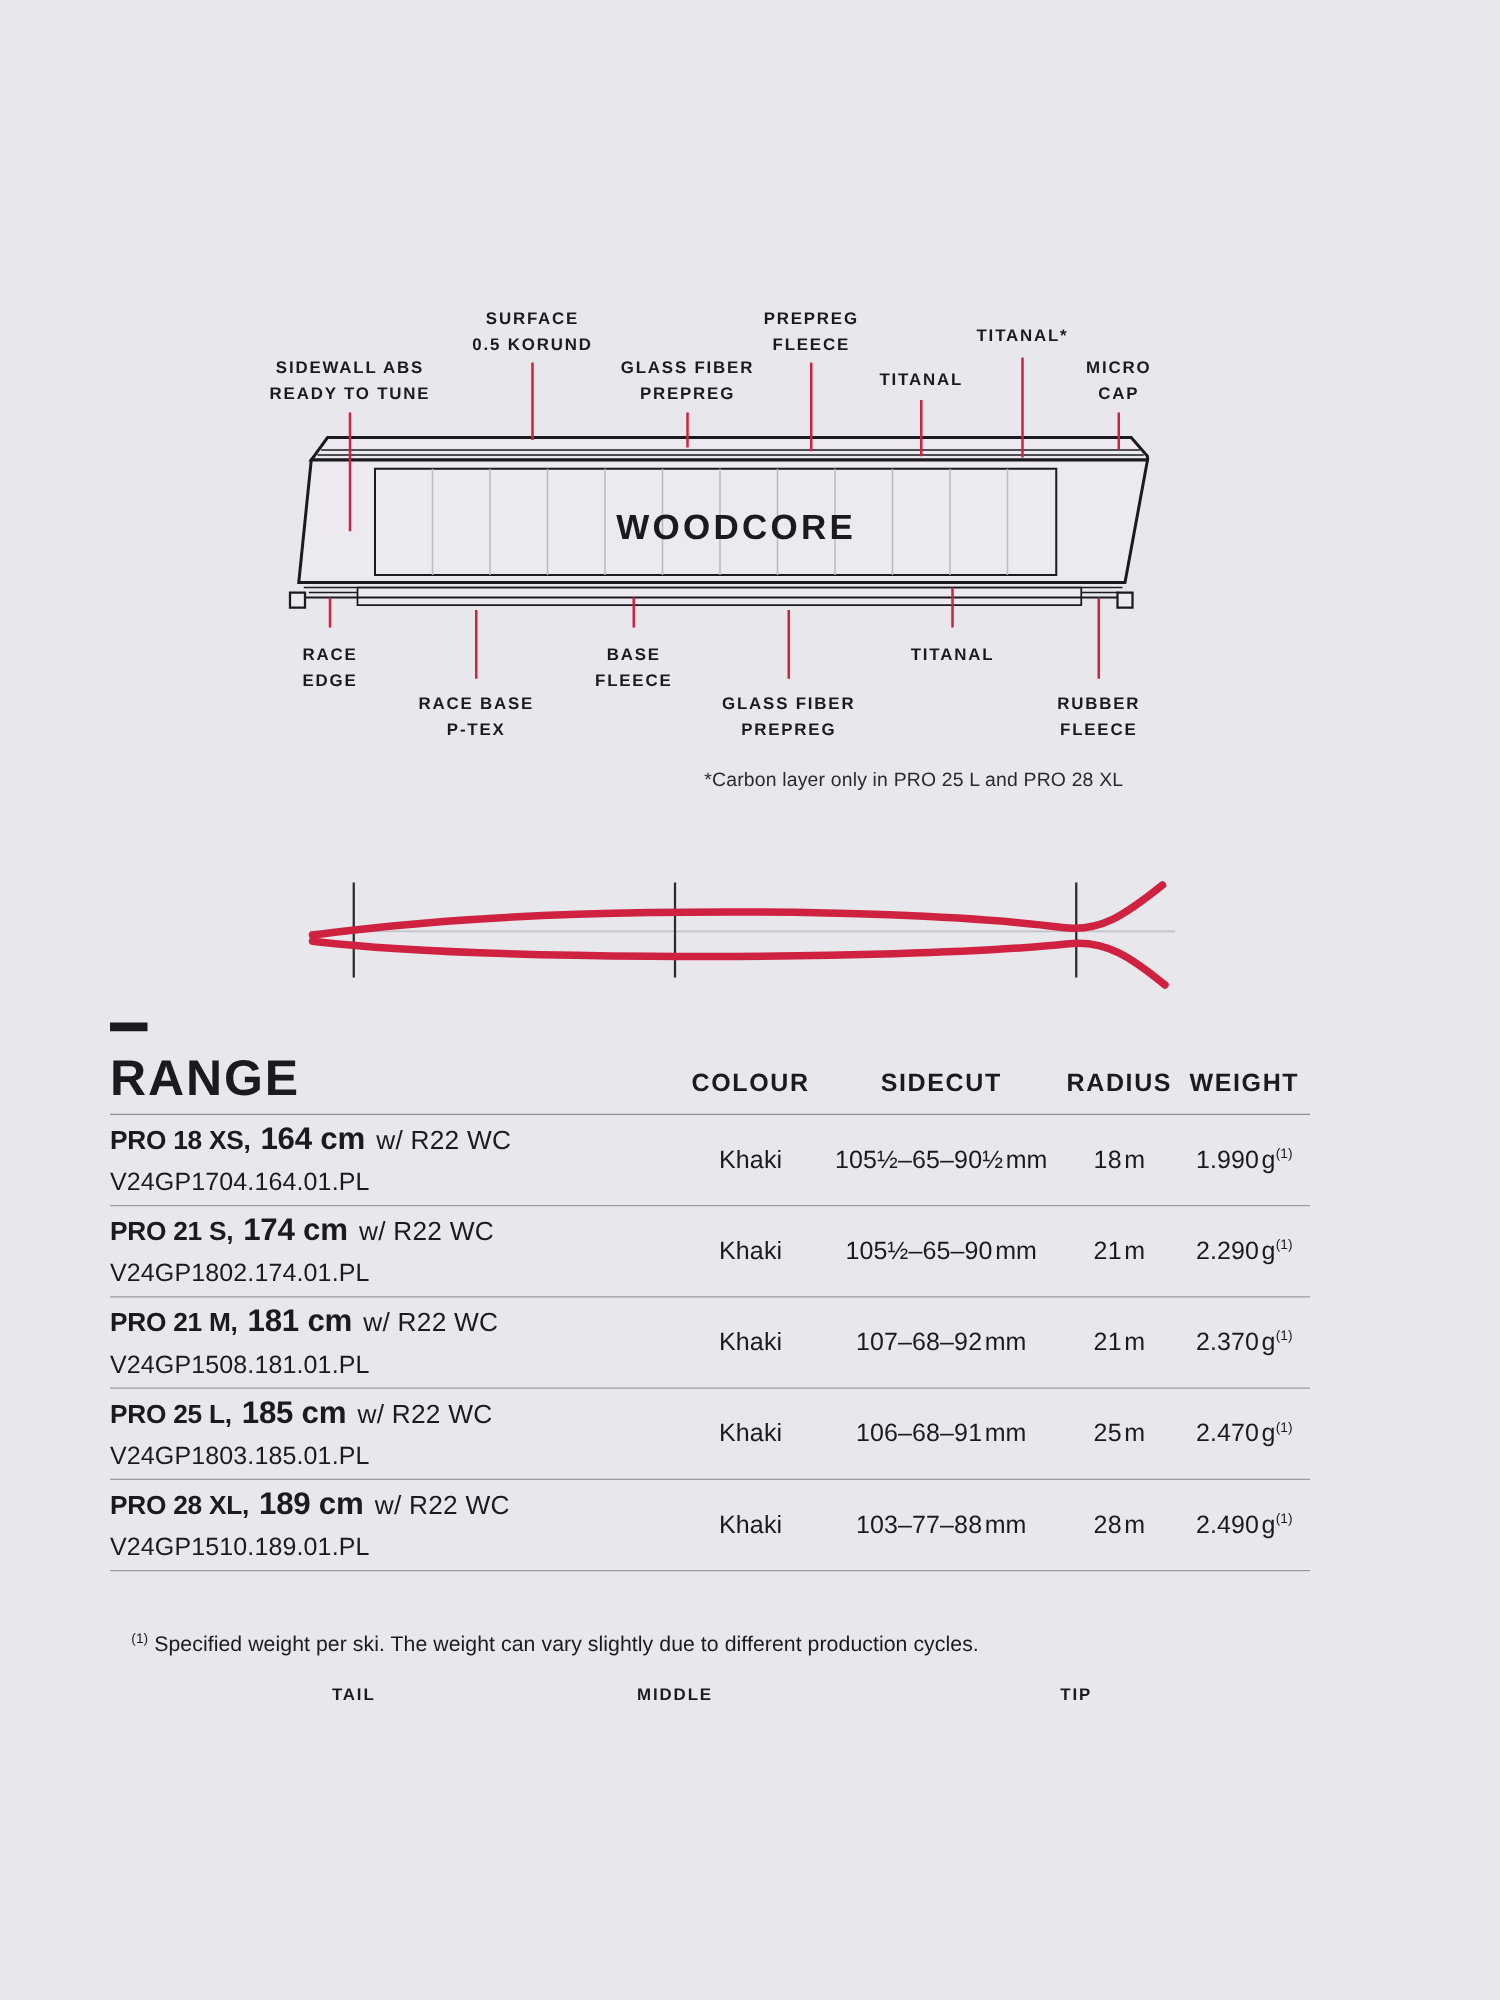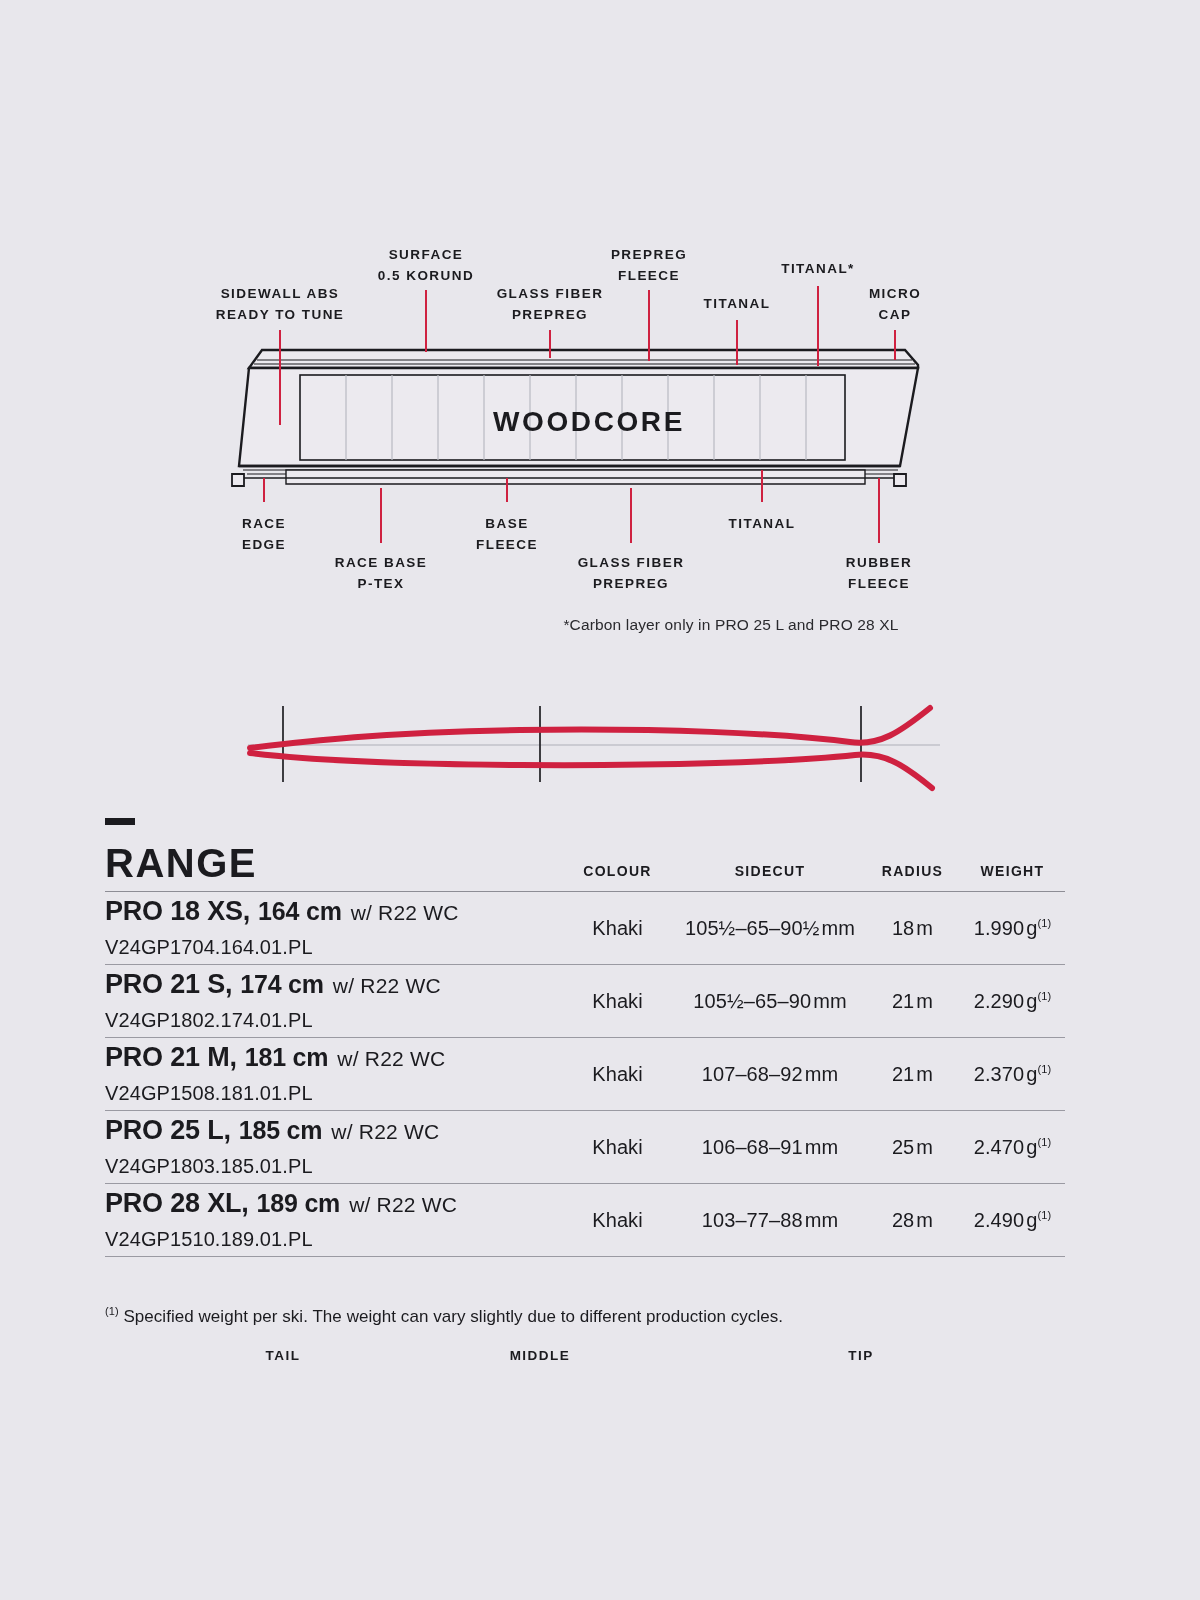--- a/index.html
+++ b/index.html
@@ -51,55 +51,55 @@
   .plbl {
     position:absolute;
     font-size:13.5px;
     font-weight:700;
     letter-spacing:1.5px;
     color:#1b1b1f;
     transform:translateX(-50%);
   }
 
   
-  .range-wrap { position:absolute; left:105px; top:818px; width:960px; }
+  .range-wrap { position:absolute; left:88px; top:818px; width:960px; }
 
   .dash {
     width:30px; height:7px; background:#1b1b1f;
     margin-bottom:18px;
   }
 
   .range-head {
     display:flex; align-items:flex-end;
     padding-bottom:8px;
   }
   .range-title {
     font-size:40px; font-weight:700; letter-spacing:1.5px;
     line-height:40px; flex:0 0 455px;
   }
   .col-head {
-    font-size:14px; font-weight:700; letter-spacing:1.3px;
+    font-size:20px; font-weight:700; letter-spacing:1.3px;
     text-align:center; padding-bottom:4px;
   }
   .c-colour  { flex:0 0 115px; }
   .c-sidecut { flex:0 0 190px; }
   .c-radius  { flex:0 0 95px; }
   .c-weight  { flex:0 0 105px; }
 
   .rule { height:1px; background:#9a9aa2; width:100%; }
   .rule-top { height:1px; background:#8d8d95; }
 
   .row {
     display:flex; align-items:center;
     min-height:72px;
   }
   .row-name { flex:0 0 455px; padding-right:10px; }
   .name-line1 { font-size:0; line-height:28px; white-space:nowrap; }
   .nm-model {
-    font-size:27px; font-weight:700; letter-spacing:-0.2px;
+    font-size:21px; font-weight:700; letter-spacing:-0.2px;
   }
   .nm-cm {
     font-size:25px; font-weight:700; letter-spacing:-0.2px;
   }
   .nm-binding {
     font-size:21px; font-weight:400; letter-spacing:0.2px; padding-left:9px;
   }
   .name-line2 {
     font-size:20px; font-weight:400; letter-spacing:0.1px; line-height:26px;
     color:#1b1b1f;

